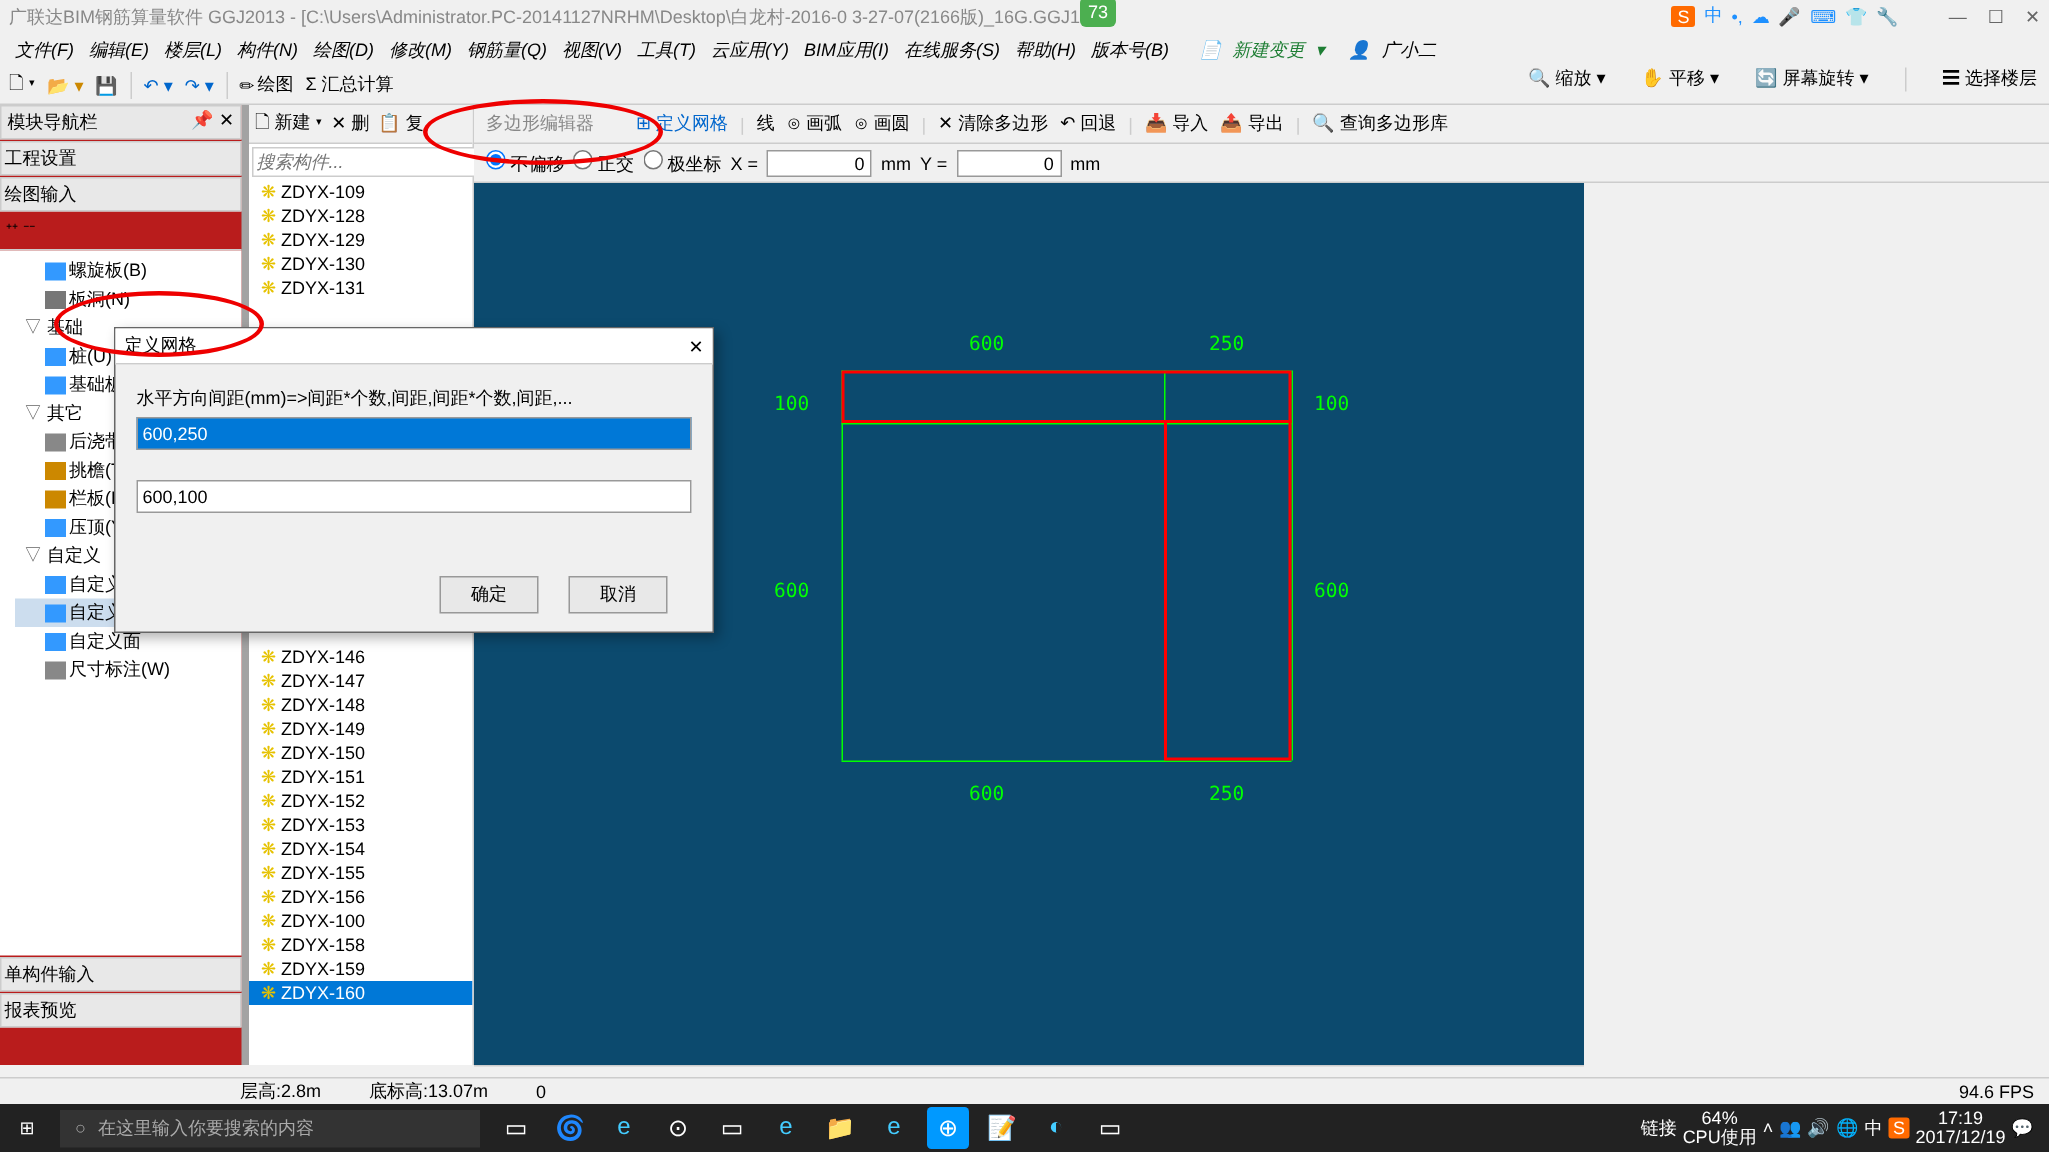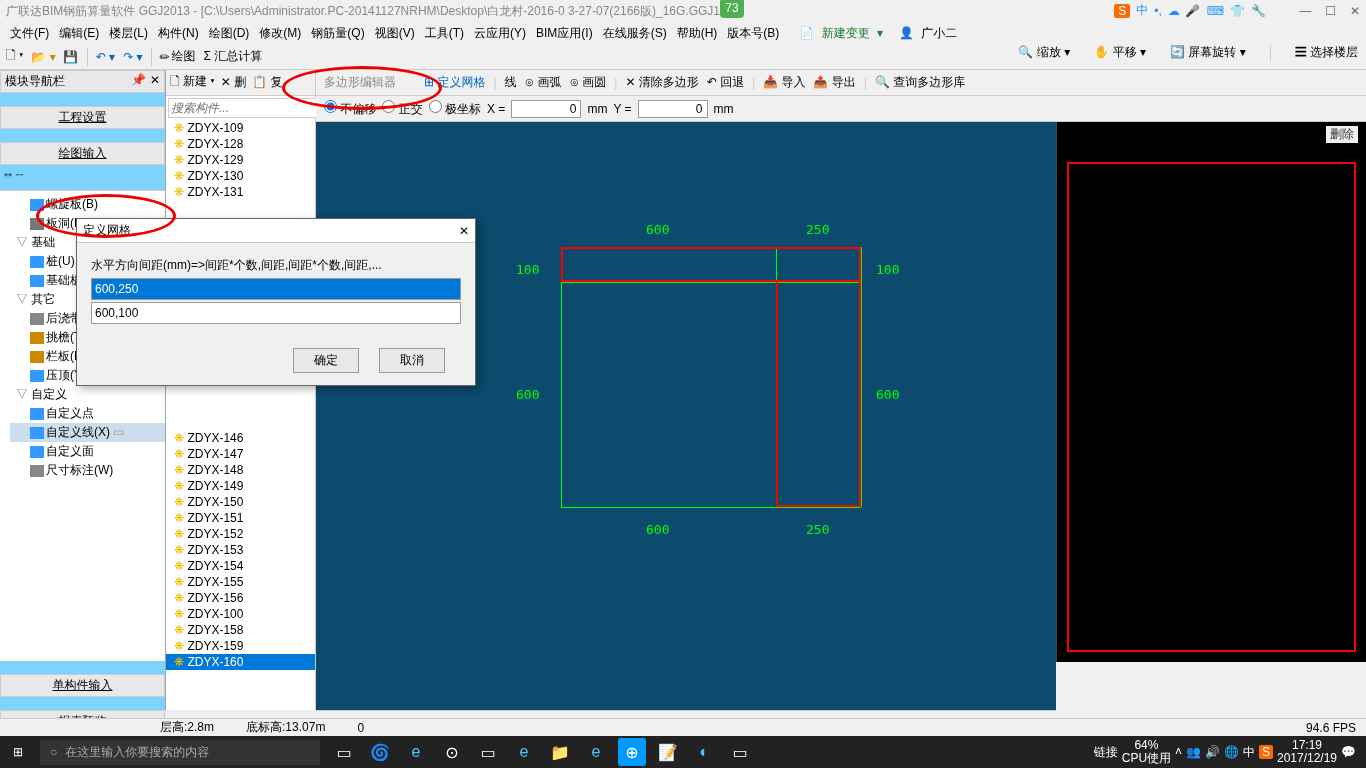--- a/index.html
+++ b/index.html
@@ -2,27 +2,27 @@
 <html><head>
 <meta charset="utf-8">
 <style>
 * { margin: 0; padding: 0; box-sizing: border-box; font-family: "Microsoft YaHei", SimSun, Arial, sans-serif; font-size: 12px; }
 body { background: #f0f0f0; width: 1366px; height: 768px; overflow: hidden; position: relative; }
 .title-bar { height: 22px; background: #f0f0f0; display: flex; align-items: center; padding: 0 6px; color: #888; }
 .title-bar .title { flex: 1; white-space: nowrap; overflow: hidden; }
 .title-bar .badge { position: absolute; left: 720px; top: -2px; background: #4caf50; color: #fff; width: 24px; height: 20px; border-radius: 4px; text-align: center; line-height: 20px; }
 .win-btns { display: flex; gap: 14px; color: #666; }
 .menu-bar { height: 22px; display: flex; align-items: center; padding: 0 6px; gap: 2px; background: #f0f0f0; }
-.menu-bar span { padding: 2px 4px; }
+.menu-bar span { padding: 2px 4px; font-style: italic; }
 .menu-bar .right { margin-left: auto; display: flex; gap: 8px; align-items: center; }
 .toolbar1 { height: 26px; display: flex; align-items: center; padding: 2px 6px; gap: 8px; background: #f0f0f0; border-bottom: 1px solid #ccc; }
 .toolbar1 .sep { width: 1px; height: 18px; background: #ccc; }
-.left-panel { position: absolute; left: 0; top: 70px; width: 166px; height: 640px; background: #7dd3fc; border-right: 1px solid #a3a3a3; }
+.left-panel { position: absolute; left: 0; top: 70px; width: 166px; height: 640px; background: #b91c1c; border-right: 5px solid #a3a3a3; }
 .panel-header { background: #e8e8e8; border: 1px solid #ccc; padding: 2px 4px; display: flex; justify-content: space-between; }
-.panel-section { border: 1px solid #ccc; text-align: center; padding: 2px; background: #e8e8e8; margin-top: 13px; text-decoration: underline; }
+.panel-section { border: 1px solid #ccc; text-align: left; padding: 2px; background: #e8e8e8; margin-top: 1px; }
 .tree { background: #fff; height: 470px; overflow: hidden; font-size: 11px; padding-left: 10px; padding-top: 4px; }
 .tree-item { padding: 1px 4px 1px 20px; white-space: nowrap; }
 .tree-item.sel { background: #cde; }
 .tree-group { padding: 1px 4px 1px 6px; }
 .tree-group::before { content: "▽ "; color: #666; }
 .tree-item .ticon { display: inline-block; width: 14px; height: 12px; margin-right: 2px; vertical-align: middle; }
 .mid-panel { position: absolute; left: 166px; top: 70px; width: 150px; height: 640px; background: #fff; border-right: 1px solid #ccc; }
 .mid-toolbar { height: 26px; display: flex; align-items: center; gap: 6px; padding: 0 4px; background: #f0f0f0; border-bottom: 1px solid #ccc; }
 .search-box { width: 100%; padding: 2px; border: 1px solid #ccc; margin: 2px; color: #aaa; font-style: italic; }
 .comp-list { overflow: hidden; }
@@ -40,21 +40,21 @@
 .red-box { position: absolute; border: 2px solid #f00; }
 .green-line { position: absolute; background: #0f0; }
 .dyn-input { position: absolute; left: 4px; bottom: 4px; background: #e8e8e8; border: 1px solid #999; padding: 2px 10px; }
 .bottom-btns { position: absolute; left: 0; bottom: -48px; width: 740px; height: 48px; background: #f0f0f0; border-top: 1px solid #ccc; display: flex; align-items: center; justify-content: flex-end; gap: 10px; padding-right: 20px; }
 .bottom-btns button { padding: 4px 14px; background: #e8e8e8; border: 1px solid #999; }
 .status-line { position: absolute; left: 0; bottom: -74px; width: 740px; height: 22px; background: #f0f0f0; border-top: 1px solid #ccc; display: flex; align-items: center; gap: 40px; padding-left: 10px; color: #333; }
 .dialog { position: absolute; left: 76px; top: 218px; width: 400px; background: #f0f0f0; border: 1px solid #666; box-shadow: 3px 3px 8px rgba(0,0,0,0.3); z-index: 100; }
 .dialog-title { height: 24px; display: flex; align-items: center; justify-content: space-between; padding: 0 6px; background: #fff; border-bottom: 1px solid #ccc; }
 .dialog-body { padding: 14px; }
 .dialog-body label { display: block; margin-bottom: 4px; }
-.dialog-body input { width: 100%; padding: 3px; border: 1px solid #999; margin-bottom: 2px; }
+.dialog-body input { width: 100%; padding: 3px; border: 1px solid #999; margin-bottom: 20px; }
 .dialog-btns { display: flex; justify-content: flex-end; gap: 20px; padding: 8px 30px 12px; }
 .dialog-btns button { padding: 3px 20px; background: #e8e8e8; border: 1px solid #999; }
 .circle { position: absolute; border: 3px solid #e00; border-radius: 50%; z-index: 200; pointer-events: none; }
 .bottom-status { position: absolute; left: 0; bottom: 32px; width: 100%; height: 18px; background: #f0f0f0; display: flex; align-items: center; padding-left: 160px; gap: 32px; border-top: 1px solid #ccc; }
 .taskbar { position: absolute; left: 0; bottom: 0; width: 100%; height: 32px; background: #222; display: flex; align-items: center; color: #fff; }
 .taskbar .start { width: 36px; text-align: center; }
 .taskbar .search { background: #333; padding: 4px 10px; color: #aaa; width: 280px; margin-left: 4px; display: flex; align-items: center; gap: 8px; }
 .taskbar .icons { display: flex; gap: 8px; margin-left: 10px; }
 .taskbar .tb-icon { width: 28px; height: 28px; display: flex; align-items: center; justify-content: center; font-size: 16px; }
 .taskbar .tray { margin-left: auto; display: flex; align-items: center; gap: 4px; padding-right: 10px; font-size: 11px; }
@@ -235,24 +235,20 @@
     <div class="green-line" style="left:245px;top:385px;width:300px;height:1px"></div>
     <div class="green-line" style="left:245px;top:125px;width:1px;height:260px"></div>
     <div class="green-line" style="left:460px;top:125px;width:1px;height:260px"></div>
     <div class="green-line" style="left:545px;top:125px;width:1px;height:260px"></div>
 
     <div class="red-box" style="left:245px;top:125px;width:300px;height:35px"></div>
     <div class="red-box" style="left:460px;top:158px;width:85px;height:227px"></div>
     <div class="dyn-input">动态输入</div>
   </div>
 
-  <div class="canvas-right">
-    <div class="del">删除</div>
-    <div class="red-frame" style="left:10px;top:40px;right:10px;bottom:10px"></div>
-  </div>
 
   <div class="bottom-btns">
     <button>从CAD选择截面图</button>
     <button>在CAD中绘制截面图</button>
     <button>确定</button>
     <button>取消</button>
   </div>
   <div class="status-line">
     <span>坐标 (X: -604 Y: 1072)</span>
     <span>命令: 无</span>

